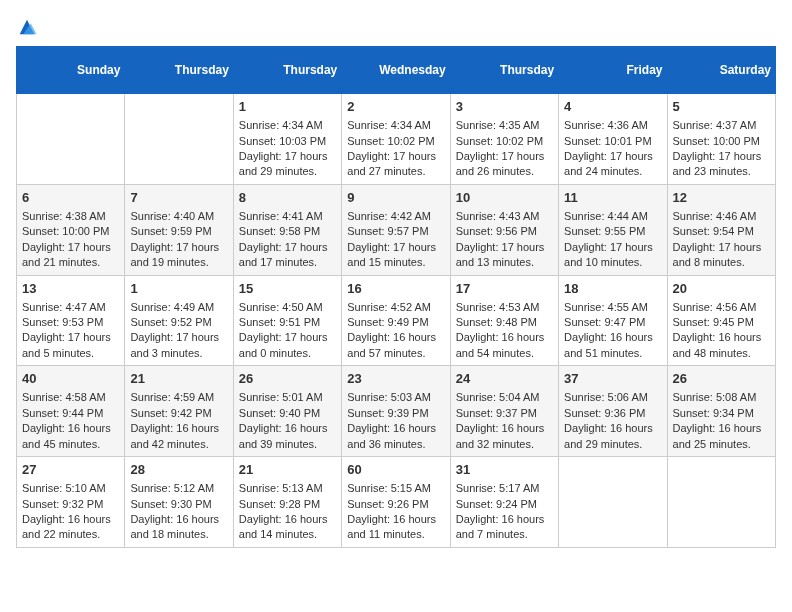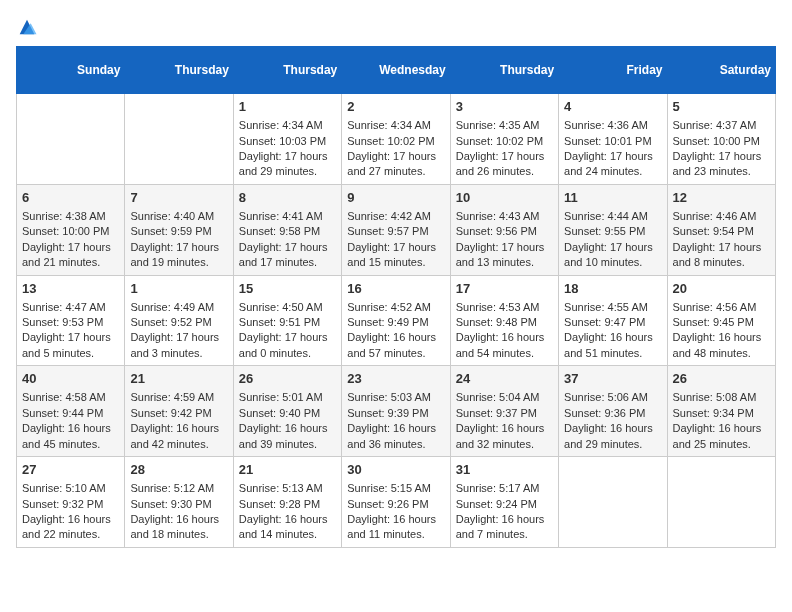--- a/index.html
+++ b/index.html
@@ -243,21 +243,21 @@
         </td>
         <td>
           <span class="day-number">28</span>
           <div class="day-info">Sunrise: 5:12 AM<br>Sunset: 9:30 PM<br>Daylight: 16 hours and 18 minutes.</div>
         </td>
         <td>
           <span class="day-number">21</span>
           <div class="day-info">Sunrise: 5:13 AM<br>Sunset: 9:28 PM<br>Daylight: 16 hours and 14 minutes.</div>
         </td>
         <td>
-          <span class="day-number">30</span>
+          <span class="day-number">60</span>
           <div class="day-info">Sunrise: 5:15 AM<br>Sunset: 9:26 PM<br>Daylight: 16 hours and 11 minutes.</div>
         </td>
         <td>
           <span class="day-number">31</span>
           <div class="day-info">Sunrise: 5:17 AM<br>Sunset: 9:24 PM<br>Daylight: 16 hours and 7 minutes.</div>
         </td>
         <td class="empty-cell"></td>
         <td class="empty-cell"></td>
       </tr>
     </tbody>

